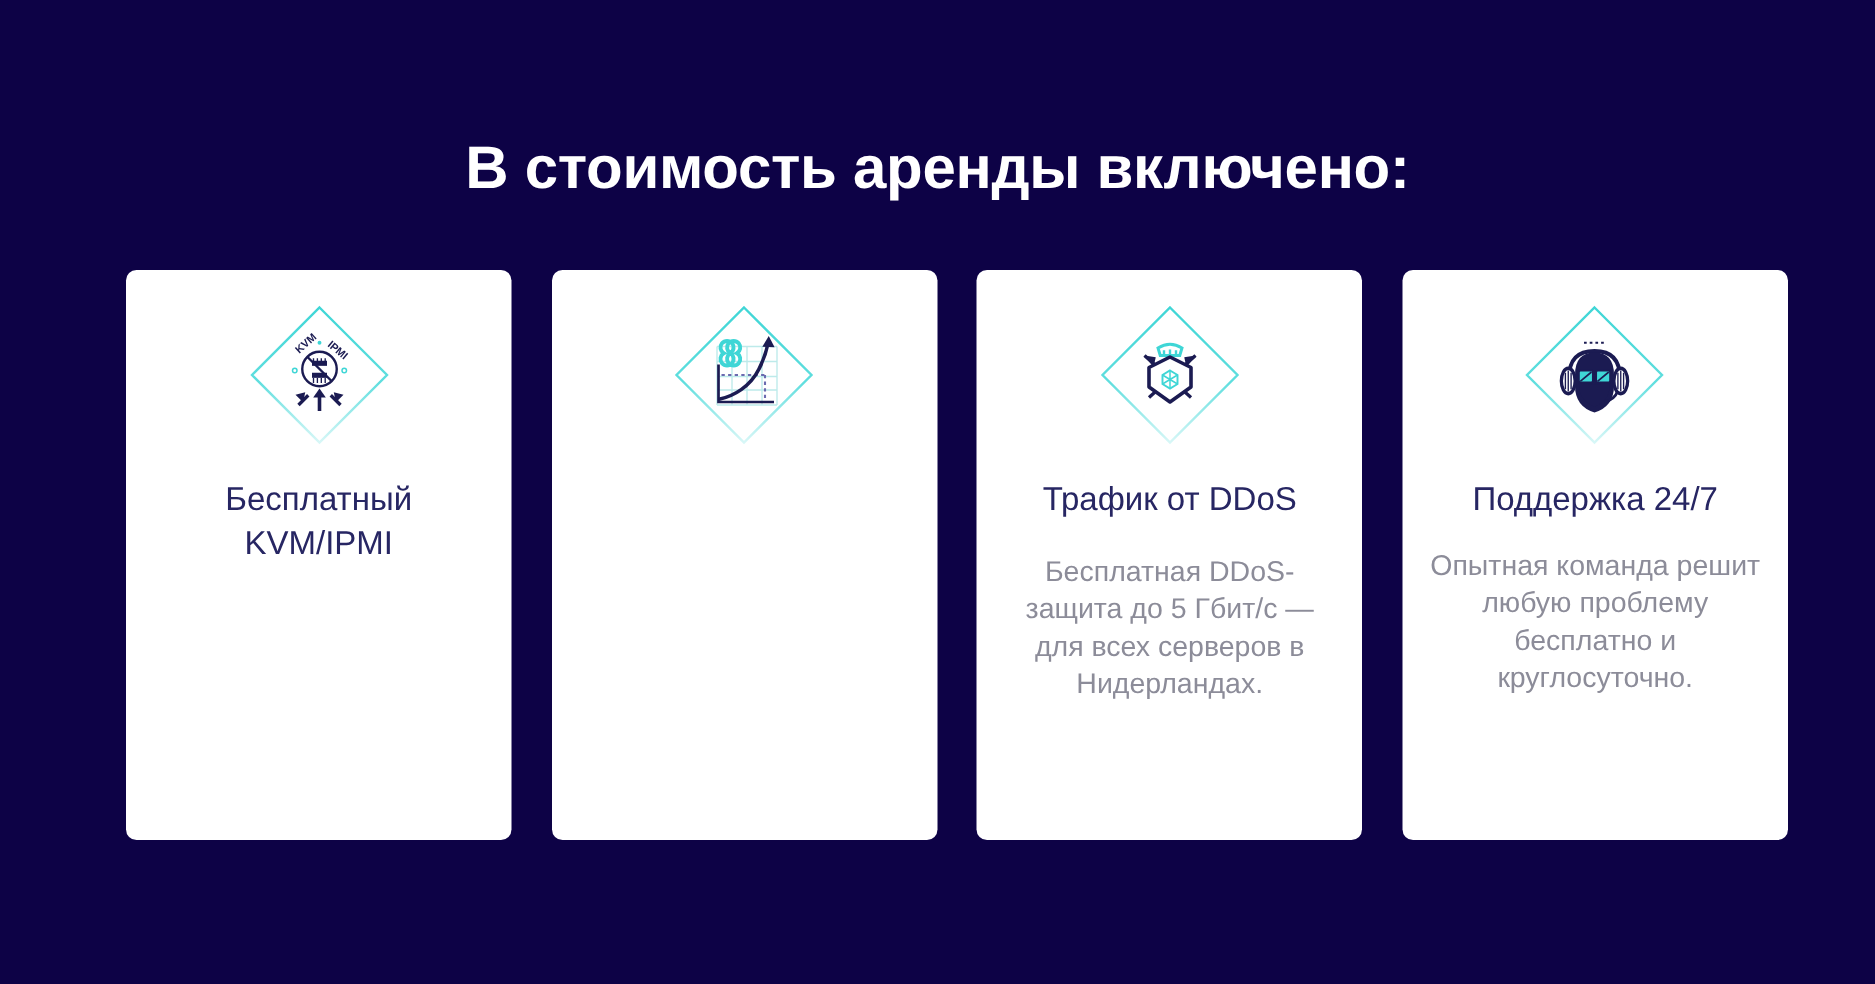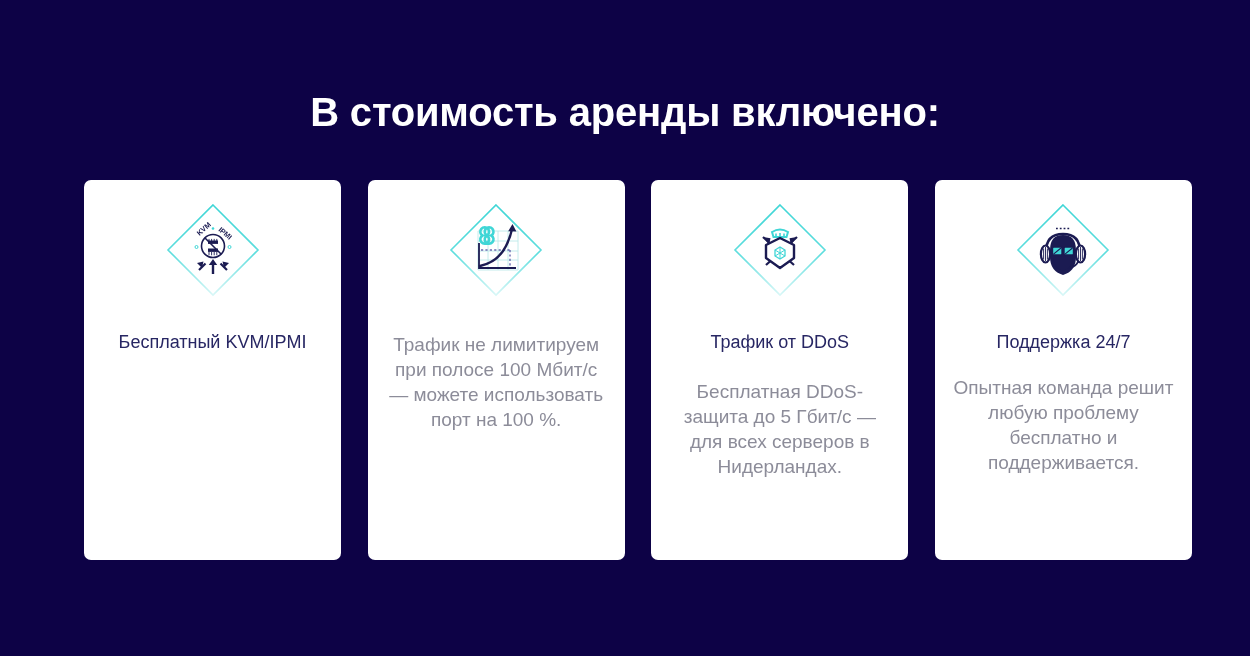--- a/index.html
+++ b/index.html
@@ -69,25 +69,25 @@
     height: 96px;
     position: relative;
     flex: 0 0 auto;
     margin-bottom: 12px;
   }
   .icon-wrap svg { display: block; width: 96px; height: 96px; }
 
   
   .card-title {
     color: #272663;
-    font-size: 18px;
+    font-size: 22px;
     font-weight: 400;
     line-height: 29px;
-    text-align: right;
-    margin-top: 18px;
+    text-align: center;
+    margin-top: 8px;
     max-width: 210px;
   }
 
   .card-desc {
     color: #8c8c99;
     font-size: 19px;
     font-weight: 400;
     line-height: 25px;
     text-align: center;
     margin-top: 22px;
@@ -167,21 +167,20 @@
           <path d="M62 48 L62 64" stroke="#6b6bb0" stroke-width="1.4" stroke-dasharray="2.2 2.2"></path>
 
           <path d="M32 64 C41 62, 52 56, 58 44 C61 38, 63 32, 64 27" fill="none" stroke="#1b1b52" stroke-width="2.4" stroke-linecap="round"></path>
           <path d="M64.5 22 l-4.3 7.2 l8.2 0.3 Z" fill="#1b1b52"></path>
 
           <g fill="none" stroke="#3fd6d6" stroke-width="2.6">
             <path d="M34.5 33.5 a4.4 4.4 0 1 1 4.4 0 a4.4 4.4 0 1 0 4.4 0 a4.4 4.4 0 1 0 -4.4 0 a4.4 4.4 0 1 1 -4.4 0 Z"></path>
           </g>
         </svg>
       </div>
-      <div class="card-desc">Трафик не лимитируем при полосе 100 Мбит/с — можете использовать порт на 100 %.</div>
     </div>
 
     <div class="card">
       <div class="icon-wrap">
         <svg viewBox="0 0 96 96" xmlns="http://www.w3.org/2000/svg">
           <defs>
             <linearGradient id="dia3" x1="0.5" y1="0" x2="0.5" y2="1">
               <stop offset="0%" stop-color="#3fd6d6"></stop>
               <stop offset="55%" stop-color="#5fdede"></stop>
               <stop offset="100%" stop-color="#d8f7f7"></stop>
@@ -234,17 +233,17 @@
 
           <ellipse cx="30.5" cy="52" rx="4.6" ry="8.5" fill="#ffffff" stroke="#1b1b52" stroke-width="2.2"></ellipse>
           <ellipse cx="65.5" cy="52" rx="4.6" ry="8.5" fill="#ffffff" stroke="#1b1b52" stroke-width="2.2"></ellipse>
           <path d="M30.5 45 L30.5 59 M28.6 46.5 L28.6 57.5 M32.4 46.5 L32.4 57.5" stroke="#1b1b52" stroke-width="0.9"></path>
           <path d="M65.5 45 L65.5 59 M63.6 46.5 L63.6 57.5 M67.4 46.5 L67.4 57.5" stroke="#1b1b52" stroke-width="0.9"></path>
 
           <path d="M63.5 58.5 q-2 6 -9 7.5" fill="none" stroke="#1b1b52" stroke-width="1.8"></path>
         </svg>
       </div>
       <div class="card-title">Поддержка 24/7</div>
-      <div class="card-desc">Опытная команда решит любую проблему бесплатно и поддерживается.</div>
+      <div class="card-desc">Опытная команда решит любую проблему бесплатно и круглосуточно.</div>
     </div>
 
   </div>
 </div>
 
 </body></html>

